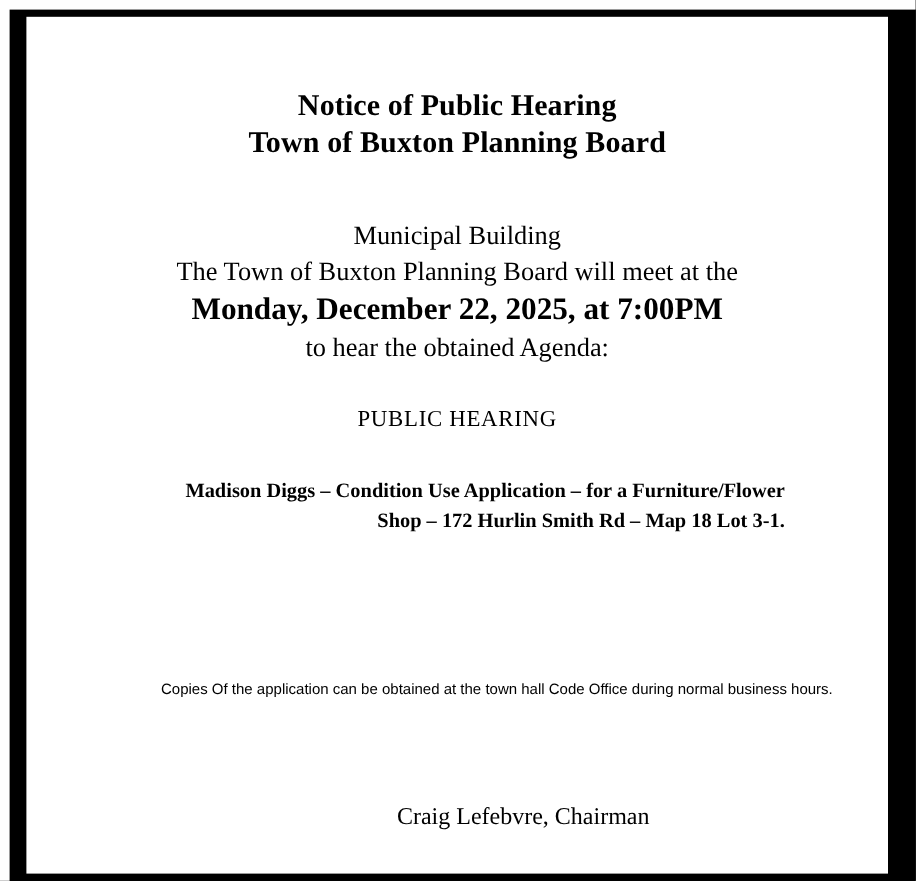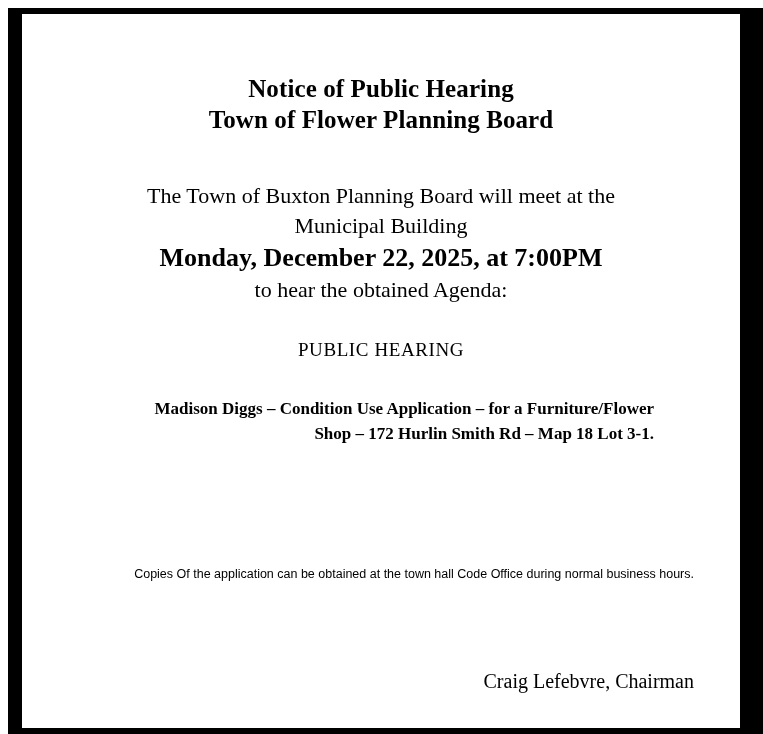--- a/index.html
+++ b/index.html
@@ -101,43 +101,43 @@
   .note-block {
     margin-top: 120px;
     font-family: "Liberation Sans", sans-serif;
     font-size: 12.5px;
     line-height: 1.4;
     text-align: right;
   }
 
   .signature-block {
     margin-top: 86px;
-    text-align: right;
+    text-align: center;
     padding-left: 110px;
     font-size: 20px;
   }
 </style>
 </head>
 <body>
 
 <div class="page-frame">
   <div class="outer-strip"></div>
   <div class="outer-strip-left"></div>
 
   <div class="document">
     <div class="doc-inner">
 
       <div class="title-block">
         <span class="title-line">Notice of Public Hearing</span>
-        <span class="title-line">Town of Flower Planning Board</span>
+        <span class="title-line">Town of Buxton Planning Board</span>
       </div>
 
       <div class="body-block">
+        <span class="body-line">Municipal Building</span>
         <span class="body-line">The Town of Buxton Planning Board will meet at the</span>
-        <span class="body-line">Municipal Building</span>
         <span class="body-line bold">Monday, December 22, 2025, at 7:00PM</span>
         <span class="body-line">to hear the obtained Agenda:</span>
       </div>
 
       <div class="section-heading">PUBLIC HEARING</div>
 
       <div class="agenda-block">Madison Diggs – Condition Use Application – for a Furniture/Flower Shop – 172 Hurlin Smith Rd – Map 18 Lot 3-1.</div>
 
       <div class="note-block">Copies Of the application can be obtained at the town hall Code Office during normal business hours.</div>
 

